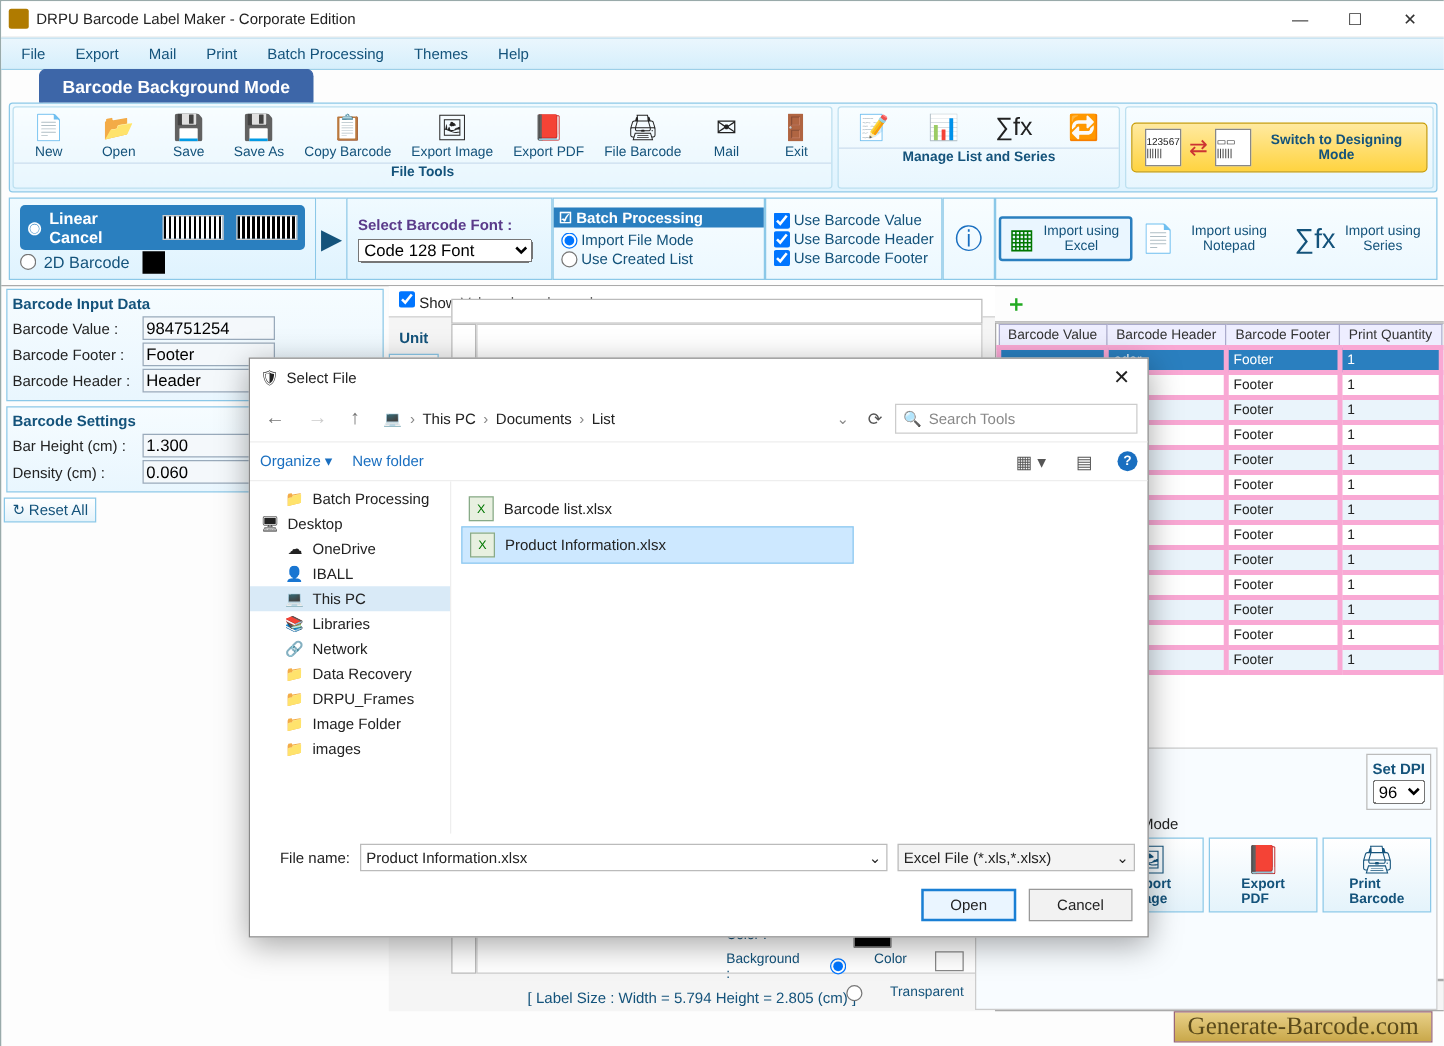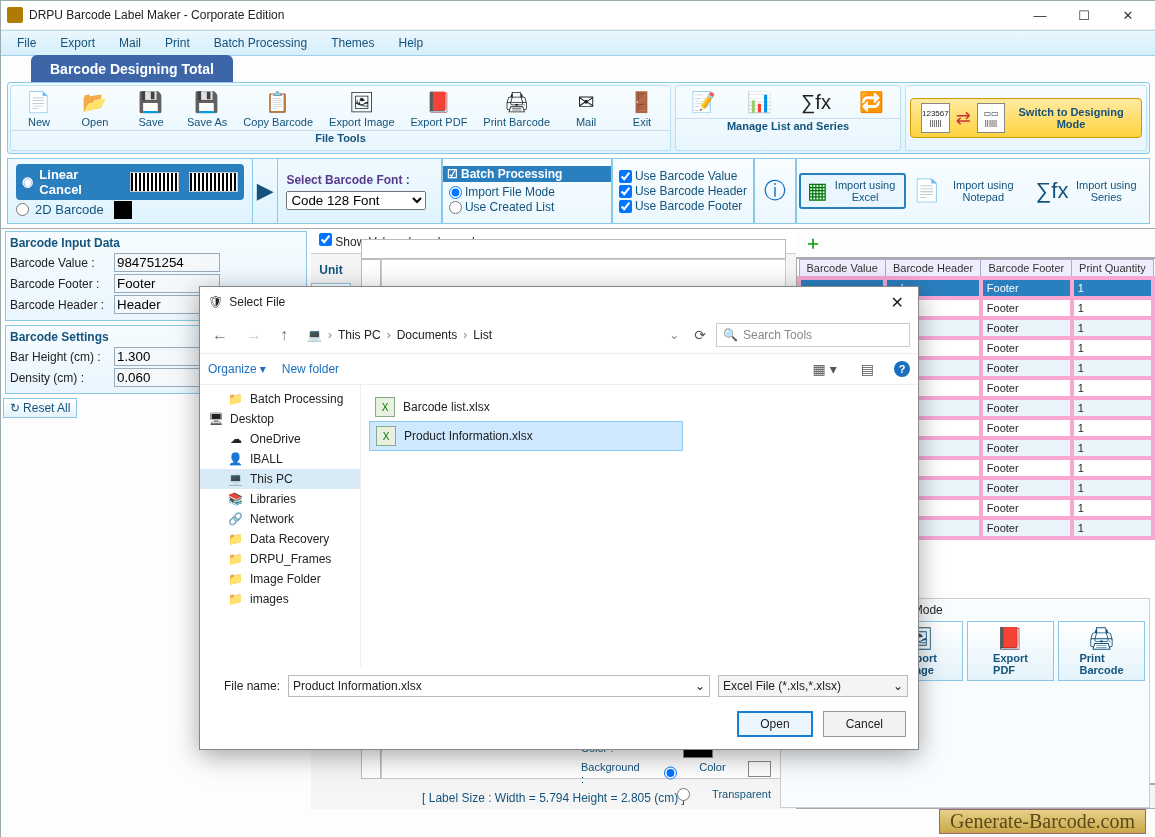--- a/index.html
+++ b/index.html
@@ -16,21 +16,21 @@
 .modetab.inactive{background:#3d66a8;color:#fff;border-color:#3d66a8}
 .toolbar{height:66px;margin:0 6px 4px;border:1px solid #8bc8e8;border-radius:3px;background:linear-gradient(#f0faff,#dff3fe);display:flex;gap:4px;padding:2px}
 .tgroup{border:1px solid #bde0f0;border-radius:3px;background:linear-gradient(#f8fdff,#e8f6fe);display:flex;flex-direction:column;align-items:stretch}
 .tgroup .btns{display:flex}
 .tbtn{display:flex;flex-direction:column;align-items:center;justify-content:center;padding:2px 8px;min-width:40px;cursor:default}
 .tbtn .ic{width:28px;height:28px;display:flex;align-items:center;justify-content:center;font-size:20px}
 .tbtn .lbl{font-size:11px;color:#14537b;white-space:nowrap;text-align:center}
 .tgroup .cap{text-align:center;font-size:11px;font-weight:bold;color:#14537b;padding:1px 0;border-top:1px solid #cde}
 .switchbtn{display:flex;align-items:center;gap:6px;background:linear-gradient(#ffeaa0,#ffd340);border:1px solid #c99b00;border-radius:4px;padding:4px 10px;margin:4px}
 .switchbtn .swlbl{font-size:11px;font-weight:bold;color:#14537b;text-align:center;line-height:1.1}
-.swpix{width:30px;height:28px;background:#fff;border:1px solid #888;font-size:8px;display:flex;flex-direction:column;align-items:center;justify-content:center}
+.swpix{width:30px;height:28px;background:#fff;border:1px solid #888;font-size:8px;display:flex;flex-direction:column;align-items:flex-start;justify-content:center}
 .selbar{height:66px;margin:0 6px 4px;display:flex;gap:0}
 .selleft{width:280px;border:1px solid #8bc8e8;background:linear-gradient(#f0faff,#dff3fe);display:flex;flex-direction:column;justify-content:space-around;padding:4px 8px}
 .rad{display:flex;align-items:center;gap:6px;font-size:13px;color:#14537b}
 .rad.sel{background:#2a7fbf;color:#fff;border-radius:4px;padding:3px 6px;font-weight:bold}
 .barthumb{width:50px;height:18px;background:repeating-linear-gradient(90deg,#000 0 2px,#fff 2px 4px);display:inline-block;margin-left:4px;border:1px solid #ccc}
 .selarrow{width:30px;display:flex;align-items:center;justify-content:center;border-top:1px solid #8bc8e8;border-bottom:1px solid #8bc8e8;background:linear-gradient(#f0faff,#dff3fe);font-size:22px;color:#14537b}
 .selfont{width:180px;border:1px solid #8bc8e8;background:linear-gradient(#f0faff,#dff3fe);display:flex;flex-direction:column;justify-content:center;padding:4px 8px;gap:4px}
 .selfont .h{font-weight:bold;color:#5a3a8a}
 .selfont select{width:140px}
 .batch{border:1px solid #8bc8e8;background:linear-gradient(#f8fdff,#ecf8ff);padding:2px 6px;display:flex;flex-direction:column;justify-content:center;gap:1px;font-size:12px;color:#14537b}
@@ -135,21 +135,21 @@
   <span>File</span>
   <span>Export</span>
   <span>Mail</span>
   <span>Print</span>
   <span>Batch Processing</span>
   <span>Themes</span>
   <span>Help</span>
  </div>
 
  <div class="modetabs">
-  <div class="modetab inactive">Barcode Designing Total</div>
+  <div class="modetab inactive">Barcode Background Mode</div>
  </div>
 
  <div class="toolbar">
   <div class="tgroup" style="flex:1">
    <div class="btns" id="filetools-btns">
           <div class="tbtn">
             <div class="ic">📄</div>
             <div class="lbl">New</div>
           </div>
           <div class="tbtn">
@@ -171,21 +171,21 @@
           <div class="tbtn">
             <div class="ic">🖼</div>
             <div class="lbl">Export Image</div>
           </div>
           <div class="tbtn">
             <div class="ic">📕</div>
             <div class="lbl">Export PDF</div>
           </div>
           <div class="tbtn">
             <div class="ic">🖨</div>
-            <div class="lbl">Print Barcode</div>
+            <div class="lbl">File Barcode</div>
           </div>
           <div class="tbtn">
             <div class="ic">✉</div>
             <div class="lbl">Mail</div>
           </div>
           <div class="tbtn">
             <div class="ic">🚪</div>
             <div class="lbl">Exit</div>
           </div>
         </div>
@@ -428,20 +428,30 @@
           </table>
    </div>
    <div class="trow2">
     <select><option>Delete Row</option></select>
     <span style="font-weight:bold">Total Rows :48</span>
    </div>
   </div>
  </div>
 
  <div class="rightlow">
+  <div class="row">
+   <div style="flex:1;line-height:1.3">
+    <span>solution</span><br><span>dependent</span>
+    <span style="color:#1a6fc0;margin-left:6px">ⓘ</span>
+   </div>
+   <div class="dpi">
+    <span style="font-weight:bold;color:#14537b">Set DPI</span>
+    <select><option>96</option></select>
+   </div>
+  </div>
   <div class="row">
         <input type="checkbox" style=""> 
         <span>Advance Designing Mode</span>
       </div>
   <div class="btnrow" id="lowbtns">
         <div class="bbtn">
           <div class="ic">📋</div>
           <div>Copy<br>Barcode</div>
         </div>
         <div class="bbtn">

